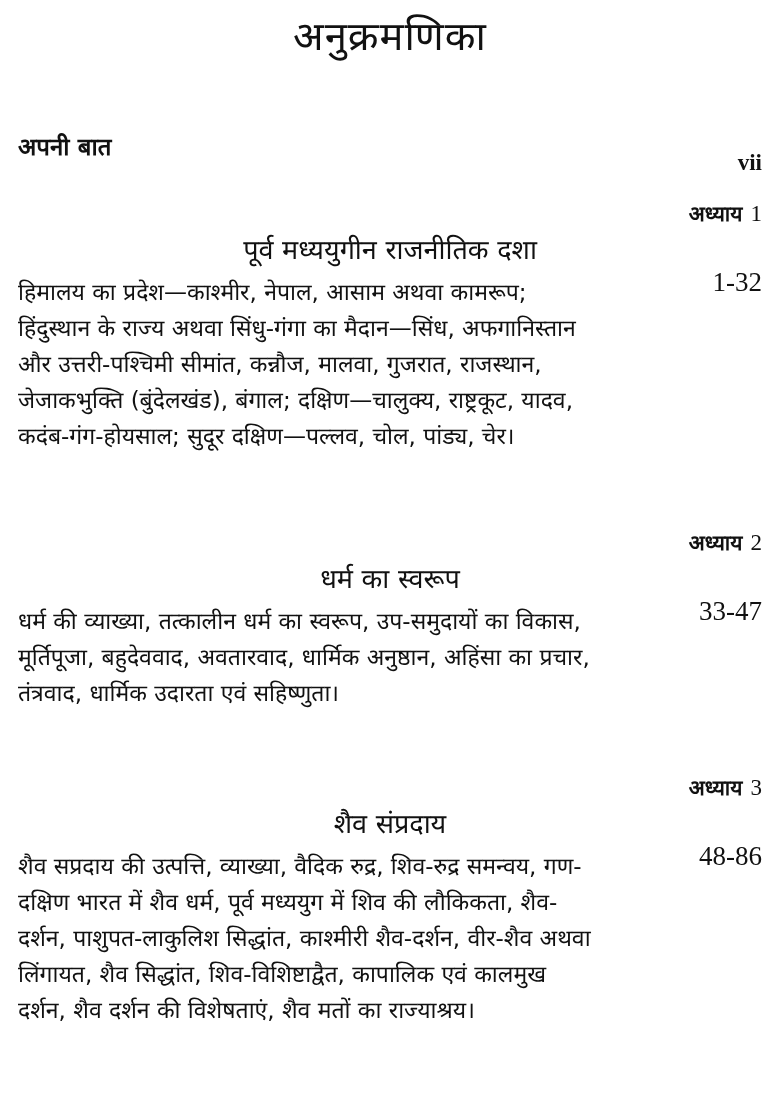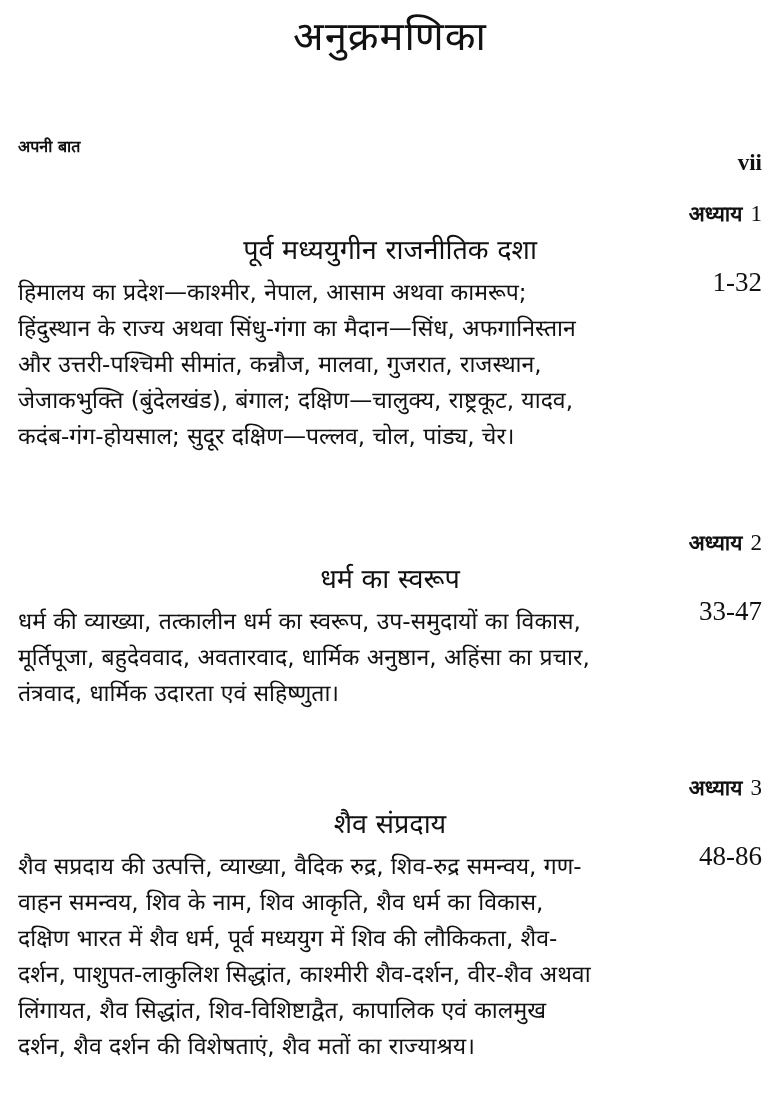--- a/index.html
+++ b/index.html
@@ -9,21 +9,21 @@
     font-family: "DejaVu Sans", sans-serif;
   }
   .title {
     position: absolute; left: 0; width: 780px; top: 8px;
     text-align: center; font-size: 40px; line-height: 56px; font-weight: normal;
     letter-spacing: 1px;
   }
   .preface {
     position: absolute; left: 18px; right: 18px; top: 130px; height: 34px;
   }
-  .preface .label { position: absolute; left: 0; top: 0; font-size: 16px; font-weight: bold; line-height: 34px; }
+  .preface .label { position: absolute; left: 0; top: 0; font-size: 24px; font-weight: bold; line-height: 34px; }
   .preface .page { position: absolute; right: 0; top: 16px; font-family: "Liberation Serif", serif; font-size: 23px; font-weight: bold; line-height: 34px; }
 
   .chapter { position: absolute; left: 18px; right: 18px; }
   .chapter .num {
     text-align: right; font-size: 21px; font-weight: bold; line-height: 32px; height: 32px;
     padding-left: 6px;
   }
   .chapter .num .n { font-family: "Liberation Serif", serif; font-weight: normal; font-size: 23px; margin-left: 8px; }
   .chapter .head { position: relative; height: 40px; }
   .chapter .head .t {
@@ -76,19 +76,18 @@
 </div>
 
 <div class="chapter" style="top:772px;">
   <div class="num"><span>अध्याय</span><span class="n">3</span></div>
   <div class="head">
     <span class="t">शैव संप्रदाय</span>
     <span class="p">48-86</span>
   </div>
   <div class="body">
     <div>शैव सप्रदाय की उत्पत्ति, व्याख्या, वैदिक रुद्र, शिव-रुद्र समन्वय, गण-</div>
-    <div>वाहन समन्वय, शिव के नाम, शिव आकृति, शैव धर्म का विकास,</div>
     <div>दक्षिण भारत में शैव धर्म, पूर्व मध्ययुग में शिव की लौकिकता, शैव-</div>
     <div>दर्शन, पाशुपत-लाकुलिश सिद्धांत, काश्मीरी शैव-दर्शन, वीर-शैव अथवा</div>
     <div>लिंगायत, शैव सिद्धांत, शिव-विशिष्टाद्वैत, कापालिक एवं कालमुख</div>
     <div>दर्शन, शैव दर्शन की विशेषताएं, शैव मतों का राज्याश्रय।</div>
   </div>
 </div>
 
 </body></html>

